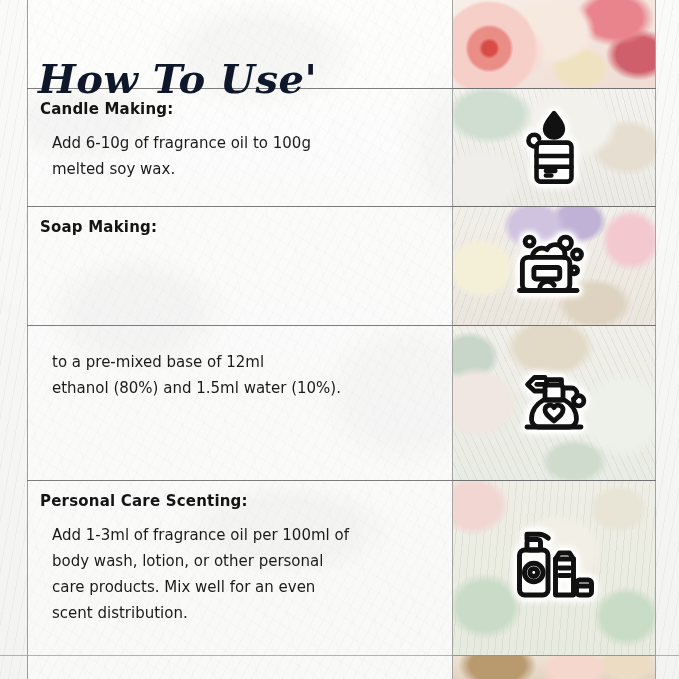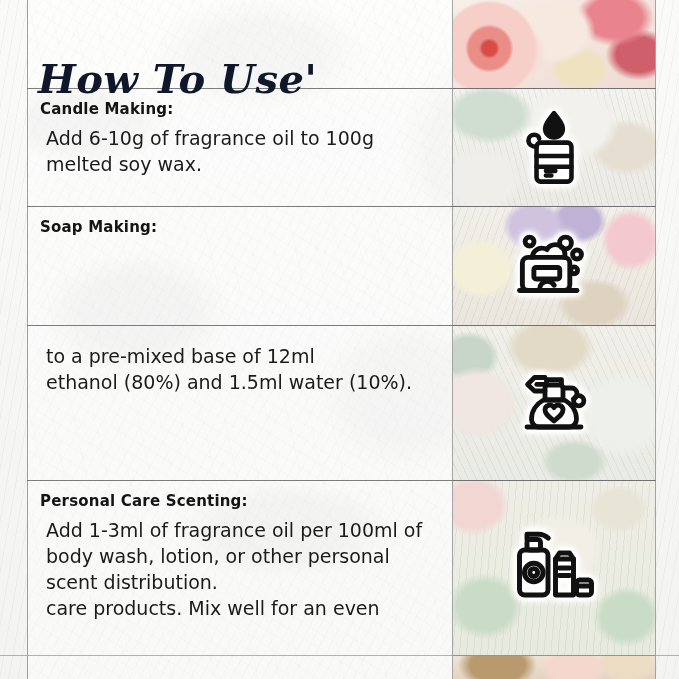--- a/index.html
+++ b/index.html
@@ -72,24 +72,24 @@
     font-weight:700;
     font-size:15px;
     letter-spacing:.2px;
     color:#141414;
     margin:0 0 7px 0;
     white-space:nowrap;
   }
   .sec-body{
     font-family:"DejaVu Sans", sans-serif;
     font-weight:400;
-    font-size:19px;
+    font-size:15px;
     line-height:26px;
     color:#1b1b1b;
-    margin:6px;
+    margin:12px;
   }
   .sec-body .ln{display:block;white-space:nowrap;}
 
   
   .photo-col{
     position:absolute;left:453px;top:0;width:202px;height:679px;
     overflow:hidden;
   }
   .photo-band{position:absolute;left:0;width:202px;overflow:hidden;}
 
@@ -297,19 +297,19 @@
         <span class="ln">to a pre-mixed base of 12ml</span>
         <span class="ln">ethanol (80%) and 1.5ml water (10%).</span>
       </p>
     </div>
 
     <div class="section" style="top:492px;">
       <p class="sec-title">Personal Care Scenting:</p>
       <p class="sec-body">
         <span class="ln">Add 1-3ml of fragrance oil per 100ml of</span>
         <span class="ln">body wash, lotion, or other personal</span>
+        <span class="ln">care products. Mix well for an even</span>
         <span class="ln">scent distribution.</span>
-        <span class="ln">care products. Mix well for an even</span>
       </p>
     </div>
 
   </div>
 </div>
 
 </body></html>

